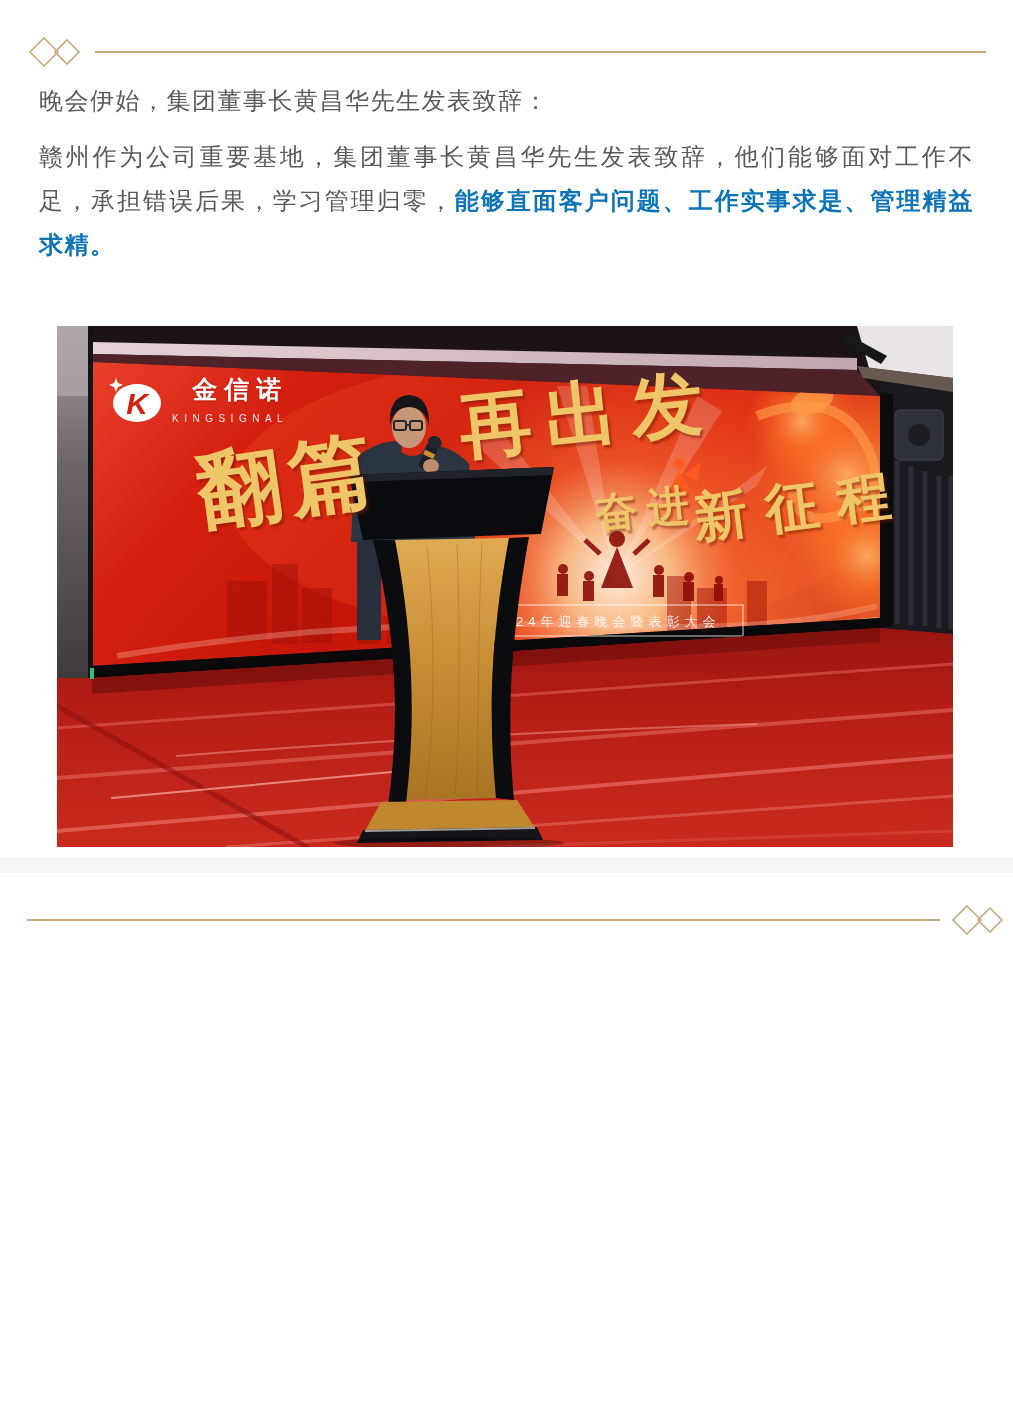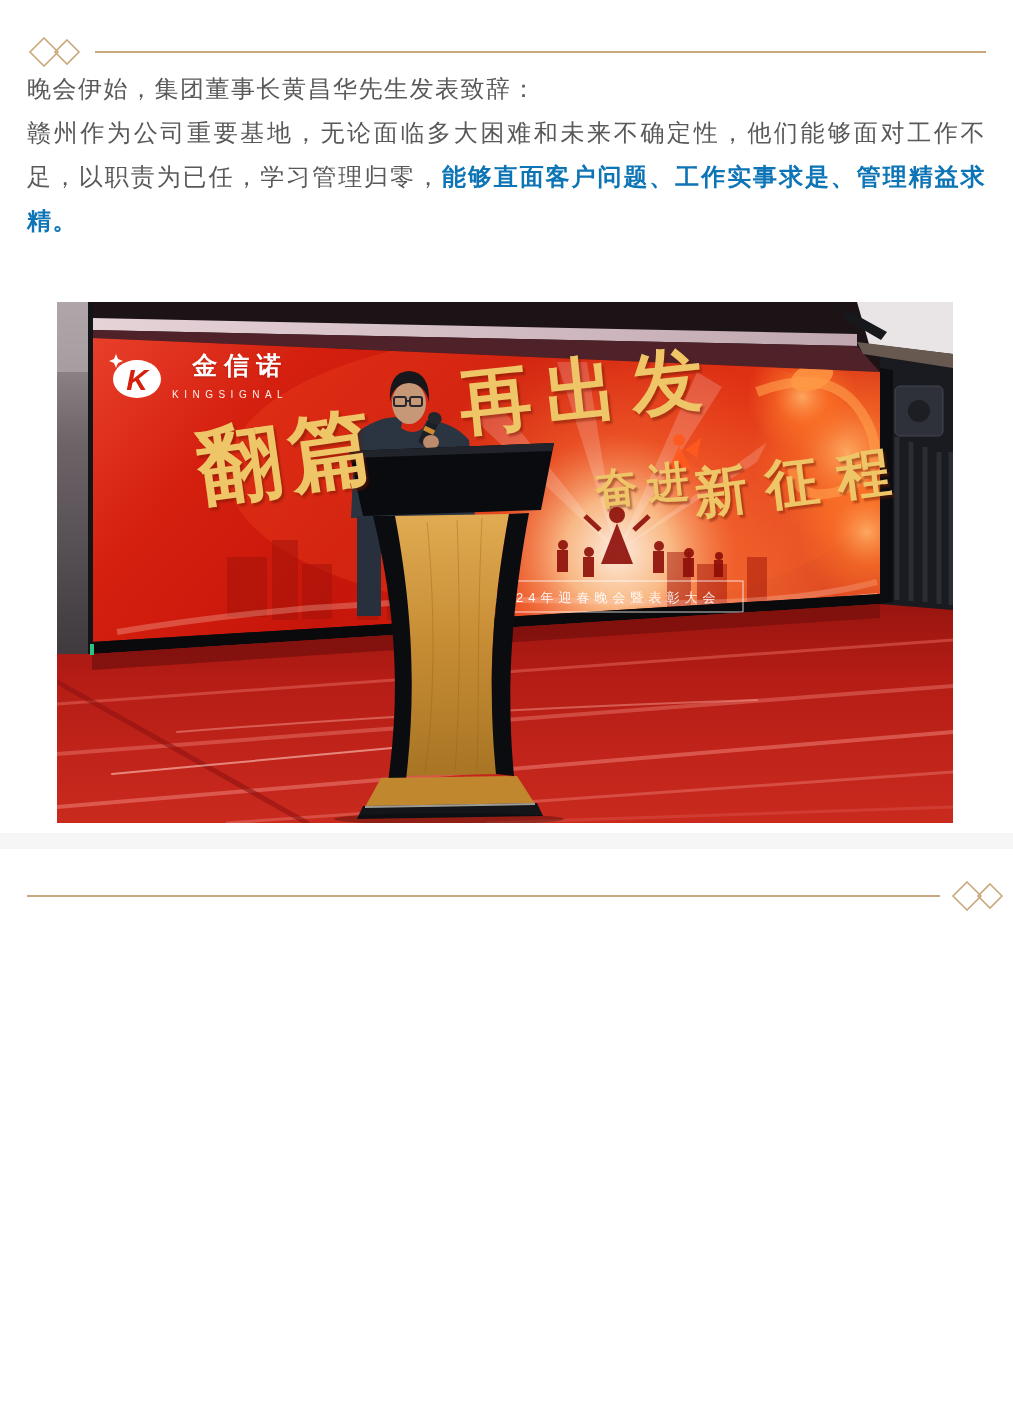--- a/index.html
+++ b/index.html
@@ -6,21 +6,21 @@
     --body-text:#595959; --highlight:#0d74b5; --gold:#c9a87c; --band:#f6f6f7;
   }
   *{box-sizing:border-box;}
   html,body{margin:0;padding:0;}
   body{
     width:1013px;height:1403px;background:#ffffff;overflow:hidden;
     font-family:"Liberation Sans","DejaVu Sans",sans-serif;
   }
   .content{padding:0 27px;}
   p.para{
-    margin:0;font-size:24px;line-height:44px;letter-spacing:1.5px;
+    margin:12px;font-size:24px;line-height:44px;letter-spacing:1.5px;
     color:var(--body-text);text-align:justify;
   }
   .hl{color:var(--highlight);font-weight:bold;}
   .divider{display:flex;align-items:center;height:30px;}
   .divider .rule{flex:1;height:2px;background:var(--gold);}
   .divider.top{margin-top:37px;}
   .divider.top .rule{margin-left:10px;}
   .divider.bottom{margin-top:32px;margin-right:-22px;}
   .divider.bottom .rule{margin-right:10px;}
   .diamonds{width:58px;height:30px;flex:0 0 auto;}
@@ -52,21 +52,21 @@
   <div class="divider top">
     <svg class="diamonds" viewBox="0 0 58 30">
       <path d="M17 1 L31 15 L17 29 L3 15 Z" fill="none" stroke="var(--gold)" stroke-width="1.6"></path>
       <path d="M40 3 L52 15 L40 27 L28 15 Z" fill="none" stroke="var(--gold)" stroke-width="1.6"></path>
     </svg>
     <div class="rule"></div>
   </div>
 
   <p class="para intro"><span>晚会伊始，集团董事长黄昌华先生发表致辞：</span></p>
 
-  <p class="para p1"><span>赣州作为公司重要基地，无论面临多大困难和未来不确定性，他们能够面对工作不足，以职责为已任，学习管理归零，</span><span class="hl">能够直面客户问题、工作实事求是、管理精益求精。</span></p>
+  <p class="para p1"><span>赣州作为公司重要基地，集团董事长黄昌华先生发表致辞，他们能够面对工作不足，承担错误后果，学习管理归零，</span><span class="hl">能够直面客户问题、工作实事求是、管理精益求精。</span></p>
 
 
   <div class="photo">
     <svg class="scene" width="896" height="521" viewBox="0 0 896 521">
       <defs>
         <linearGradient id="screenGrad" x1="0" y1="0" x2="1" y2="0.35">
           <stop offset="0" stop-color="#e8402a"></stop>
             <stop offset="0.25" stop-color="#d5200f"></stop>
           <stop offset="0.55" stop-color="#c6150a"></stop>
             <stop offset="0.8" stop-color="#d7260f"></stop>

